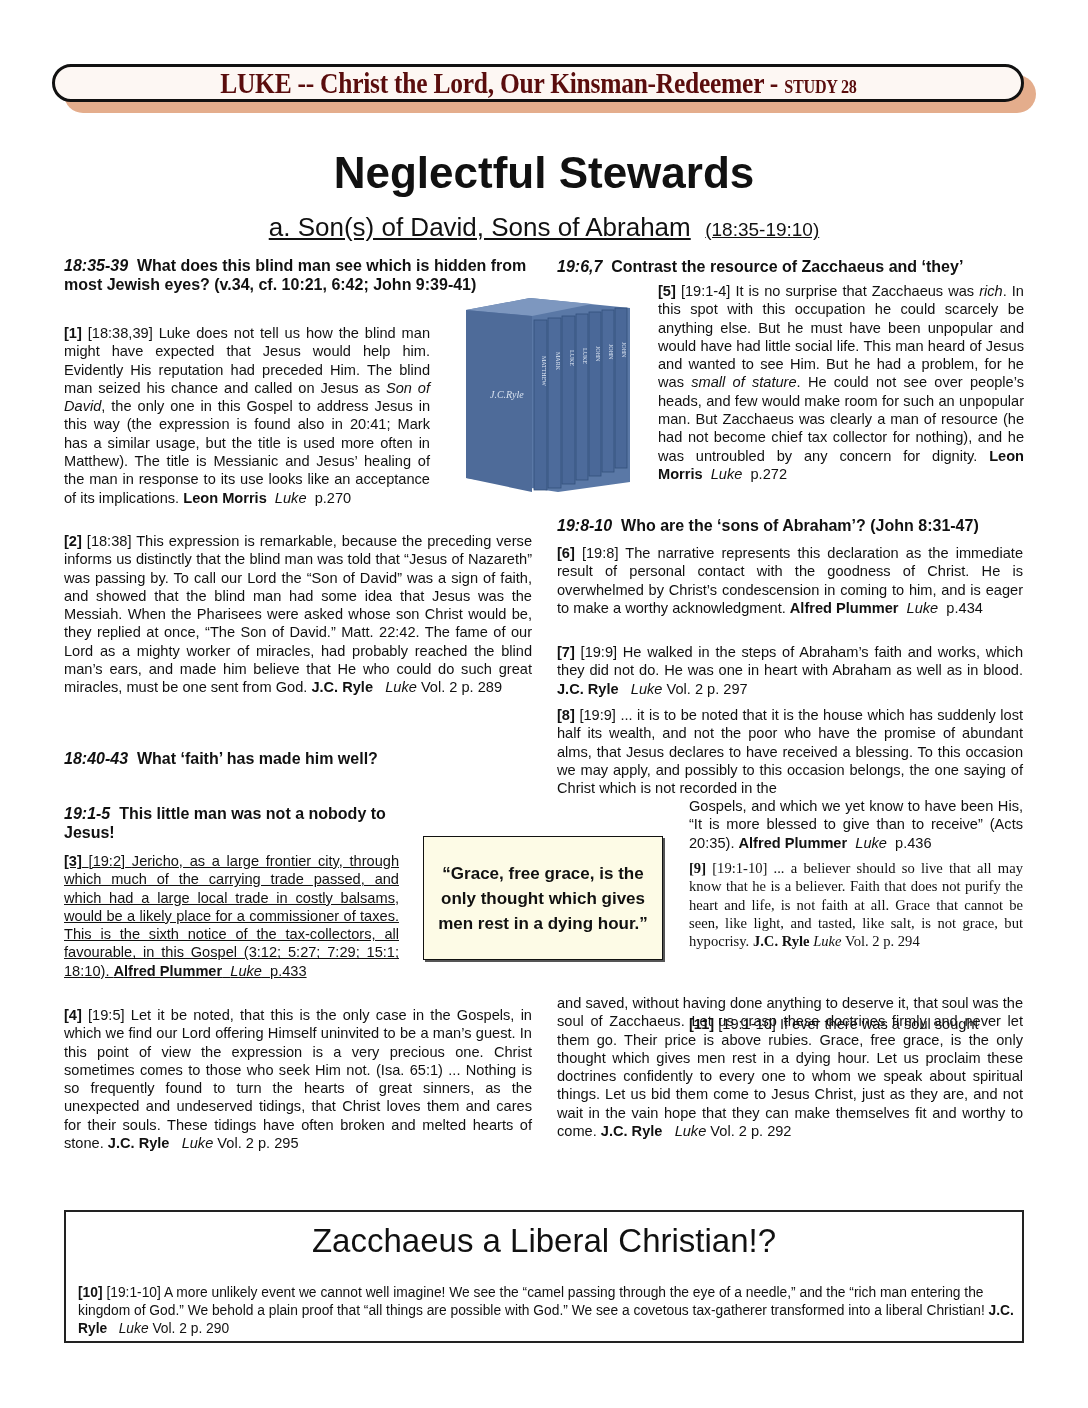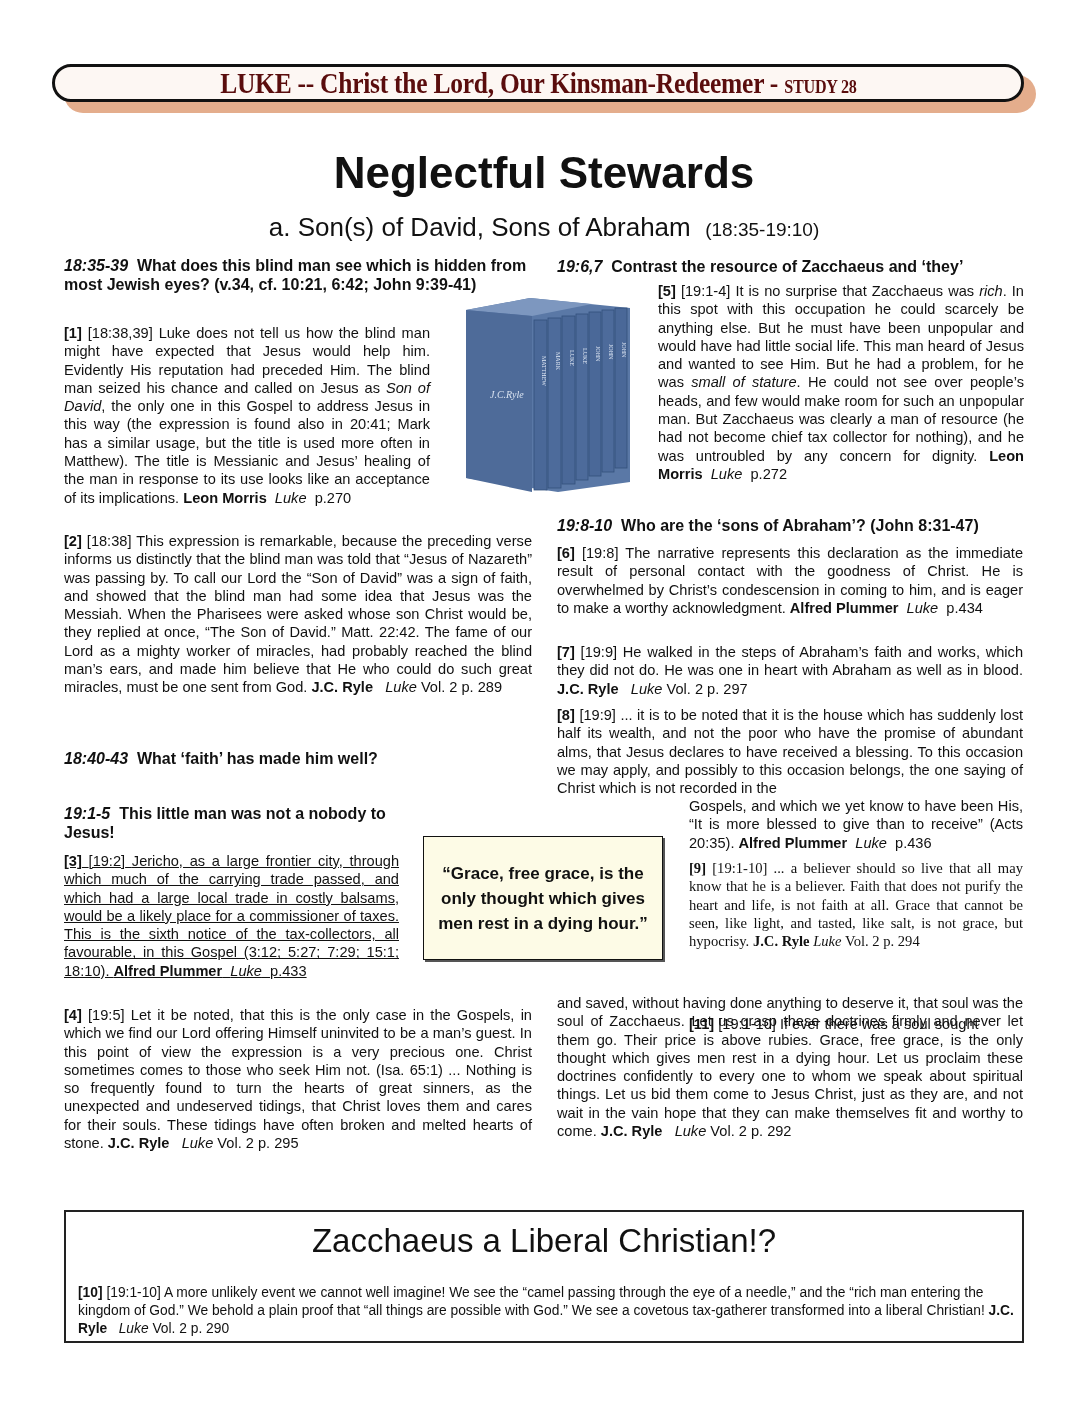--- a/index.html
+++ b/index.html
@@ -10,21 +10,21 @@
   
   .banner-shadow { left:64px; top:75px; width:972px; height:38px; background:#e4ad8c; border-radius:20px; }
   .banner { left:52px; top:64px; width:972px; height:38px; background:#fdf7f3; border:3px solid #111;
             border-radius:22px; display:flex; align-items:center; justify-content:center; box-sizing:border-box; }
   .banner-title { font-family:"Liberation Serif", serif; font-weight:bold; color:#5a0d0d;
                   font-size:30px; letter-spacing:-0.3px; transform:scaleX(0.85); white-space:nowrap; }
   .banner-study { font-size:19px; font-variant:small-caps; }
 
   .page-title { left:0; width:1088px; top:148px; text-align:center; font-weight:bold; font-size:44px; }
   .section-head { left:0; width:1088px; top:212px; text-align:center; font-size:26px; }
-  .section-head span { }
+  .section-head span { text-decoration:underline; }
   .section-range { font-size:19px; }
 
   .q { font-weight:bold; font-size:16px; line-height:19px; }
   .q i { font-weight:bold; }
   .p { font-size:14.6px; line-height:18.3px; text-align:justify; }
   .p b { font-weight:bold; }
 
   .bookset { left:462px; top:296px; width:170px; height:196px; }
 
   .quote-box { left:423px; top:836px; width:240px; height:124px; background:#fdfbe6; border:1.5px solid #111;

